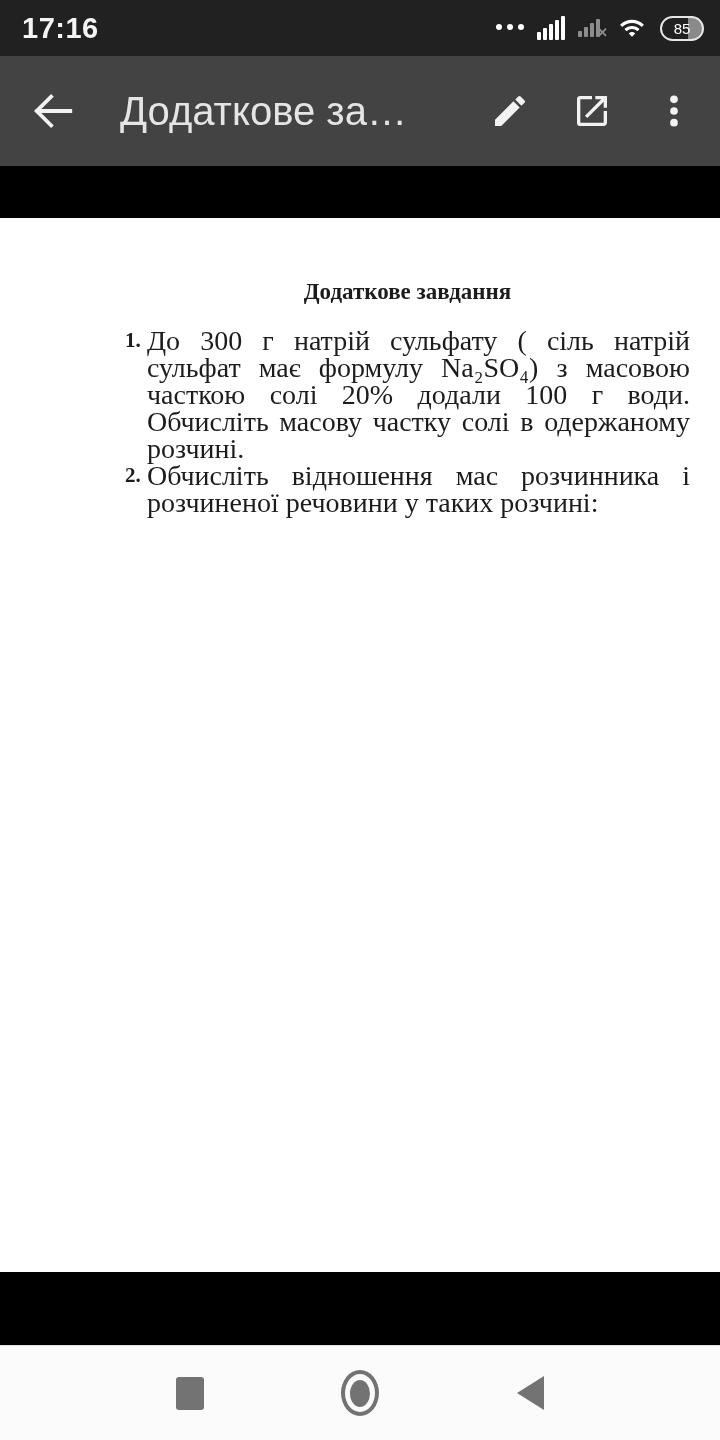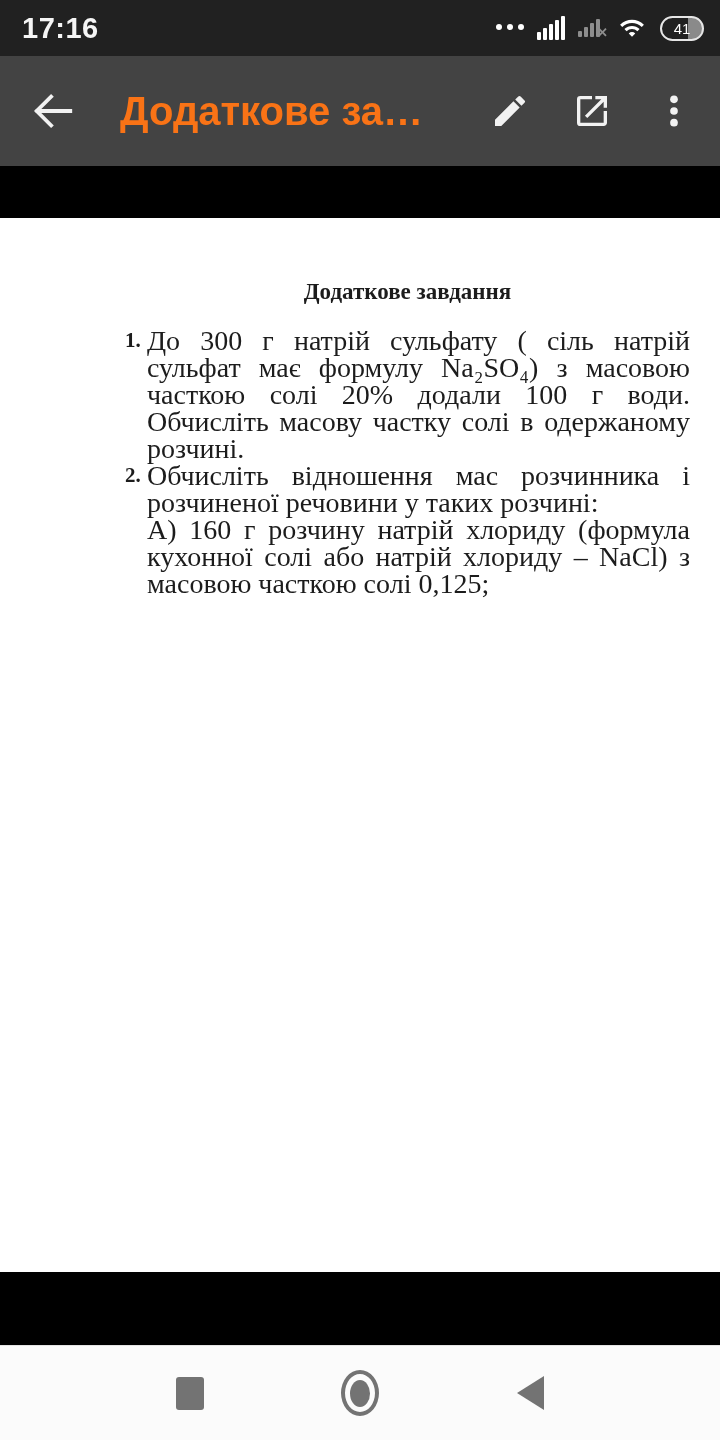--- a/index.html
+++ b/index.html
@@ -22,21 +22,21 @@
     font-size:13px; font-weight:bold; line-height:1; }
   .battery { width:44px; height:25px; border:2.5px solid #e6e6e6; border-radius:13px;
     display:flex; align-items:center; justify-content:center; font-size:15px;
     color:#fff; background:linear-gradient(to right, rgba(0,0,0,0) 66%, #8a8a8a 66%); }
 
   
   .app-bar { height:110px; background:#434343; display:flex; align-items:center;
     padding:0 26px 0 30px; flex:none; }
   .icon-btn { background:none; border:none; padding:0; display:flex; align-items:center;
     justify-content:center; cursor:pointer; }
-  .app-title { color:#f97316; font-size:40px; font-weight:bold; margin-left:44px;
+  .app-title { color:#e5e5e5; font-size:40px; font-weight:normal; margin-left:44px;
     white-space:nowrap; overflow:hidden; flex:1; }
   .app-actions { display:flex; align-items:center; gap:42px; }
 
   
   .strip { background:#000; flex:none; }
   .strip.top { height:52px; }
   .strip.bottom { height:73px; }
 
   
   .doc { height:1054px; background:#ffffff; flex:none; overflow:hidden;
@@ -87,21 +87,21 @@
           <i style="height:14px"></i>
           <i style="height:18px"></i>
         <span class="nosvc">✕</span>
       </span>
       <span style="display:flex;">
         <svg width="30" height="26" viewBox="0 0 24 24">
             <path fill="#ffffff" d="M1 9l2 2c4.97-4.97 13.03-4.97 18 0l2-2C16.93 2.93 7.08 2.93 1 9zm8 8l3 3 3-3a4.24 4.24 0 0 0-6 0zm-4-4l2 2a7.07 7.07 0 0 1 10 0l2-2C15.14 9.14 8.87 9.14 5 13z"></path>
           </svg>
       </span>
       <span class="battery">
-        <span>41</span>
+        <span>85</span>
       </span>
     </div>
   </div>
 
   <div class="app-bar">
     <button class="icon-btn">
       <span style="display:flex;">
         <svg width="46" height="46" viewBox="0 0 48 48">
             <g stroke="#f2f2f2" stroke-width="4" fill="none" stroke-linecap="square">
               <path d="M22 9 L7 24 L22 39"></path>
@@ -150,21 +150,20 @@
         <span class="item-num">1.</span>
         <div class="item-body">
           <p>До 300 г натрій сульфату ( сіль натрій сульфат має формулу Na₂SO₄) з масовою часткою солі 20% додали 100 г води. Обчисліть масову частку солі в одержаному розчині.</p>
         </div>
       </div>
 
       <div class="doc-item">
         <span class="item-num">2.</span>
         <div class="item-body">
           <p>Обчисліть відношення мас розчинника і розчиненої речовини у таких розчині:</p>
-          <p>А) 160 г розчину натрій хлориду (формула кухонної солі або натрій хлориду –  NaCl) з масовою часткою солі 0,125;</p>
         </div>
       </div>
 
     </div>
   </div>
 
   <div class="strip bottom"></div>
 
   <div class="nav-bar">
     <button class="nav-btn">

